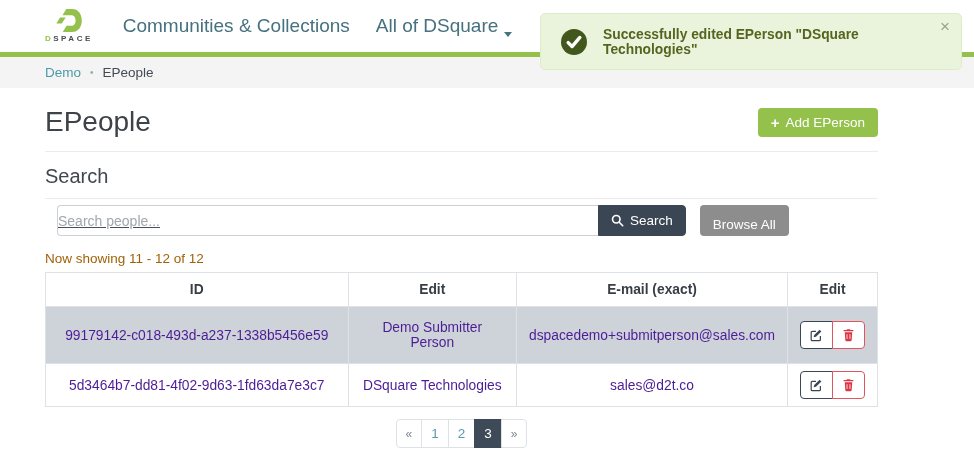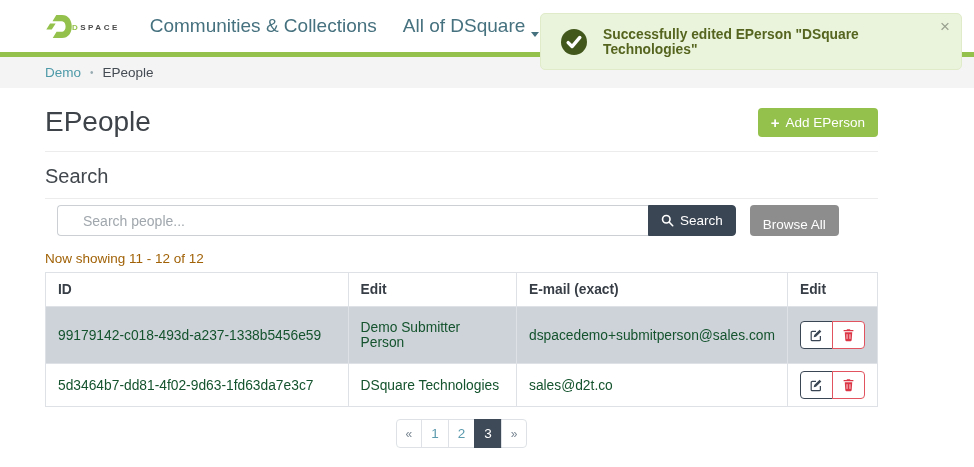--- a/index.html
+++ b/index.html
@@ -1,21 +1,21 @@
 <!DOCTYPE html>
 <html><head>
 <meta charset="utf-8">
 <style>
   * { margin:0; padding:0; box-sizing:border-box; }
   html,body { width:974px; height:467px; background:#fff; overflow:hidden;
     font-family:"Liberation Sans", sans-serif; color:#4a5056; position:relative; }
 
   
   .navbar { height:52px; display:flex; align-items:center; padding-left:45px; background:#fff; }
-  .logo { display:flex; flex-direction:row; align-items:center; margin-right:30px;justify-content:flex-end; }
+  .logo { display:flex; flex-direction:column; align-items:center; margin-right:30px;justify-content:flex-end; }
   .logo svg { width:27px; height:23px; }
   .logo-text { font-size:8px; font-weight:bold; letter-spacing:2.5px; margin-top:2px; }
   .logo-text .d { color:#94c14b; }
   .logo-text .rest { color:#4a4a4a; }
   .nav-link { font-size:19px; color:#46717f; margin-right:26px; cursor:pointer; display:flex; align-items:flex-end; }
   .caret { width:0; height:0; border-left:4px solid transparent; border-right:4px solid transparent;
     border-top:5px solid #46717f; margin-left:6px; display:inline-block; }
 
   .green-bar { height:5px; background:#94c14b; }
 
@@ -44,36 +44,36 @@
   hr.sep { border:none; border-top:1px solid #ececec; margin-top:13px; }
   .search-title { font-size:20px; font-weight:400; color:#41474d; margin-top:13px; }
   hr.sep2 { border:none; border-top:1px solid #ececec; margin-top:10px; }
 
   
   .search-row { display:flex; align-items:center; margin-top:6px; }
   .scope-select { position:relative; width:115px; height:31px; border:1px solid #ccd0d4; border-radius:4px;
     display:flex; align-items:center; padding:0 10px; font-size:13.5px; color:#6e757c; cursor:pointer; background:#fff; }
   .scope-select .chev { position:absolute; right:9px; top:4px; color:#6e757c; font-size:12px; }
   .input-group { display:flex; margin-left:12px; flex:0 0 auto; }
-  .search-input { width:591px; height:31px; border:1px solid #ccd0d4; border-right:none;
-    border-radius:4px 0 0 4px; padding:0 25px; font-size:14px; color:#4a5056; font-family:inherit; outline:none; }
+  .search-input { width:541px; height:31px; border:1px solid #ccd0d4; border-right:none;
+    border-radius:4px 0 0 4px; padding:0 0; font-size:14px; color:#4a5056; font-family:inherit; outline:none;text-decoration:underline; }
   .search-input::placeholder { color:#a0a7ad; }
   .btn-search { height:31px; background:#3b4654; color:#fff; border:1px solid #3b4654;
     border-radius:0 4px 4px 0; font-size:13.5px; padding:0 12px; display:flex; align-items:center; gap:6px;
     cursor:pointer; font-family:inherit; }
   .btn-browse { height:31px; margin-left:14px; background:#8d8d8d; color:#fff; border:none; border-radius:4px;
     font-size:13.5px; padding:12px 13px; cursor:pointer; font-family:inherit; }
 
   .results-summary { margin-top:15px; font-size:13.5px; color:#a16207; }
 
   
   table.people { border-collapse:collapse; width:100%; margin-top:6px; font-size:13.8px; }
-  .people th, .people td { border:1px solid #dee2e6; text-align:left; vertical-align:middle;margin-top:16px; }
+  .people th, .people td { border:1px solid #dee2e6; text-align:center; vertical-align:middle;margin-top:16px; }
   .people th { padding:9px 12px; font-weight:bold; color:#383e46; }
-  .people td { padding:13px 12px; color:#14532d; }
+  .people td { padding:13px 12px; color:#4c1d95; }
   .col-id { width:307px; } .col-name { width:170px; } .col-email { width:271px; } .col-edit { width:85px; }
   tr.hl td { background:#ced3da; }
   td.edit-cell { padding:7px 12px; }
   .btn-group { display:inline-flex; }
   .btn-edit { width:33px; height:28px; background:#fff; border:1px solid #3b4654; border-radius:4px 0 0 4px;
     display:flex; align-items:center; justify-content:center; cursor:pointer; }
   .btn-del { width:33px; height:28px; background:#fff; border:1px solid #e0535f; border-radius:0 4px 4px 0;
     margin-left:-1px; display:flex; align-items:center; justify-content:center; cursor:pointer; }
 
   

